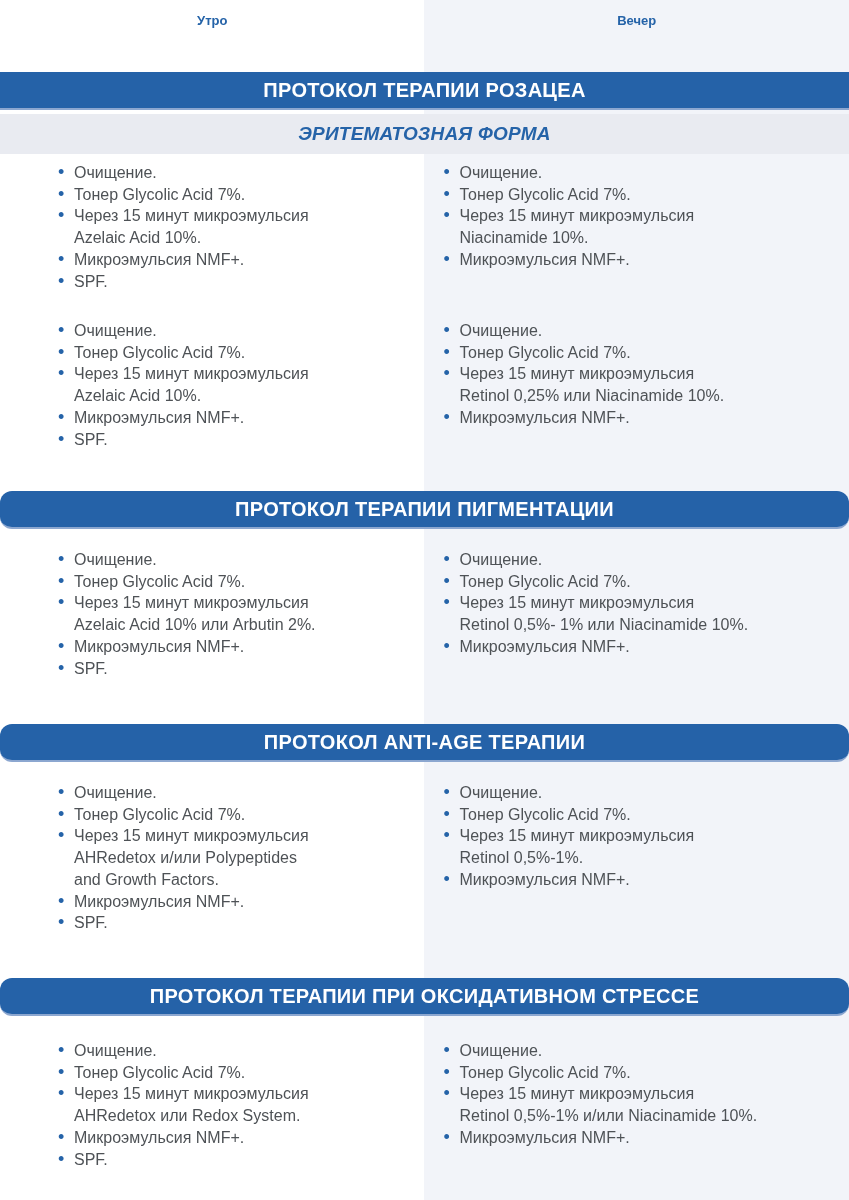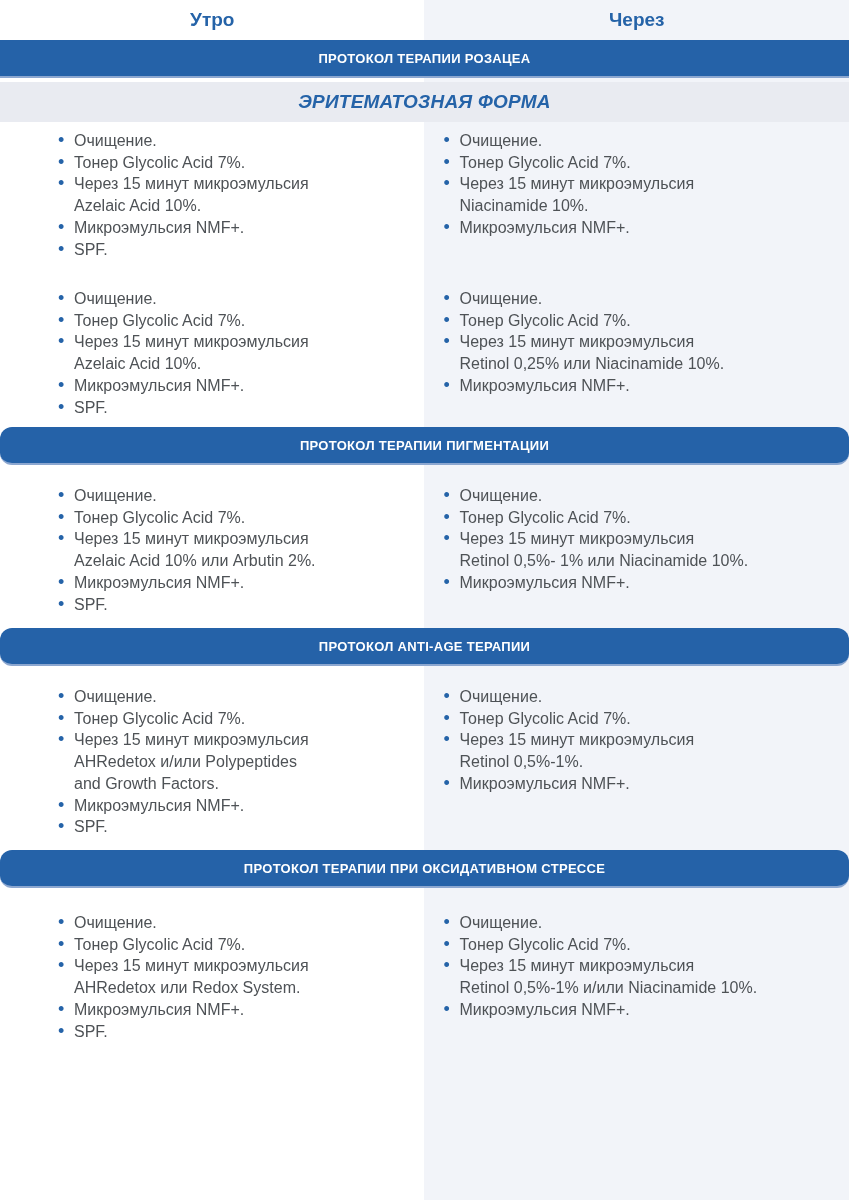--- a/index.html
+++ b/index.html
@@ -10,30 +10,31 @@
     margin:0 auto;
     overflow:hidden;
     font-family:"Liberation Sans", "DejaVu Sans", sans-serif;
     background:linear-gradient(to right, #ffffff 0 50%, #f2f4f9 50% 100%);
   }
   .row { display:flex; width:100%; }
   .half { width:50%; }
 
   
   .col-header { height:40px; align-items:center; }
-  .col-header .half { text-align:center; font-weight:bold; font-size:19px; color:#2563a8; }
+  .col-header .half { text-align:center; font-weight:bold; font-size:13px; color:#2563a8; }
 
   
   .banner {
     height:38px; width:100%;
     background:#2562a8;
     border-bottom:2px solid #8ca7d0;
-    color:#ffffff; font-weight:bold; font-size:13px; letter-spacing:0.3px;
+    color:#ffffff; font-weight:bold; font-size:20px; letter-spacing:0.3px;
     display:flex; align-items:center; justify-content:center;
     text-transform:uppercase;
+    margin-top:32px;
   }
   .banner.mb2 { margin-bottom:2px;border-radius:12px; }
   .gap4 { height:4px; width:100%; }
 
   
   .band {
     height:40px; width:100%;
     background:#e9ebf1;
     color:#2563a8; font-weight:bold; font-size:19px; letter-spacing:0.2px;
     display:flex; align-items:center; justify-content:center;
@@ -69,21 +70,21 @@
 </head>
 <body>
 
 <div class="page">
 
   <div class="row col-header">
     <div class="half">
       <span>Утро</span>
     </div>
     <div class="half">
-      <span>Через</span>
+      <span>Вечер</span>
     </div>
   </div>
 
   <div class="banner">
     <span>ПРОТОКОЛ ТЕРАПИИ РОЗАЦЕА</span>
   </div>
   <div class="gap4"></div>
 
   <div class="band">
     <span>ЭРИТЕМАТОЗНАЯ ФОРМА</span>

